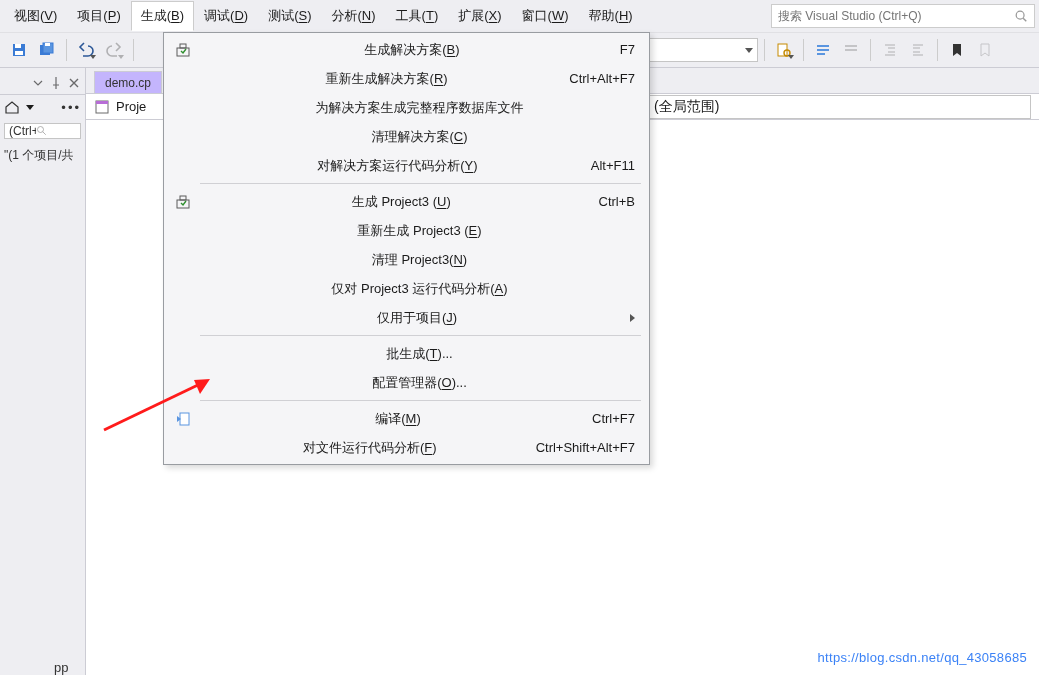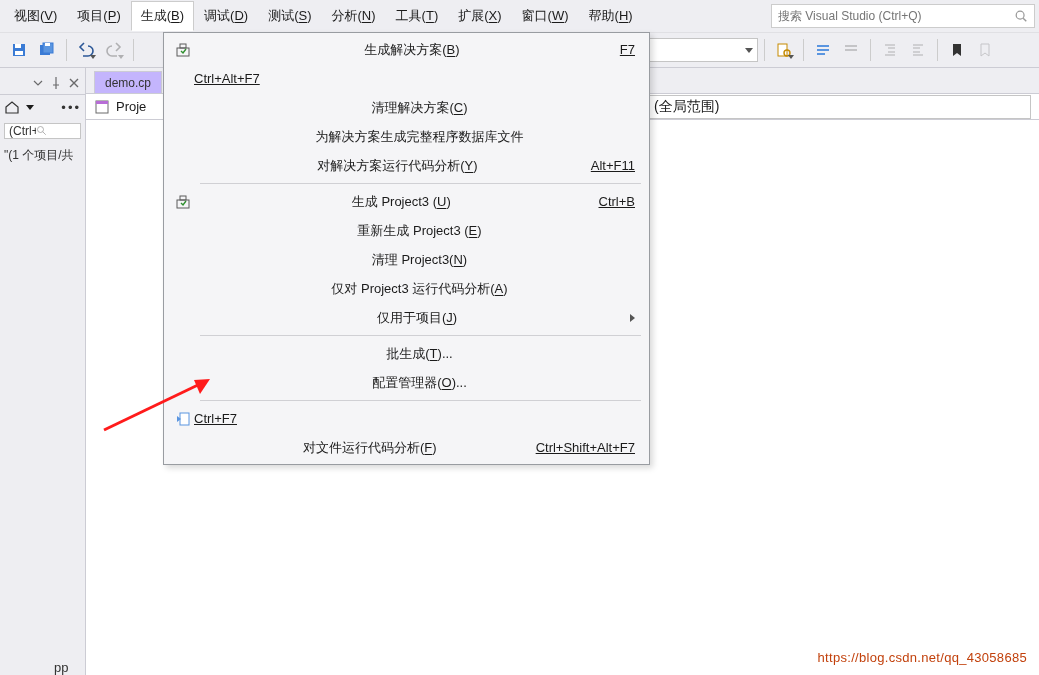--- a/index.html
+++ b/index.html
@@ -31,27 +31,27 @@
   .doc-tabs { height:26px; background:#eeeef2; border-bottom:1px solid #ccccd4; display:flex; align-items:flex-end; padding-left:8px; }
   .doc-tab { background:#c4b5fd; border:1px solid #ccccd4; border-bottom:none; padding:4px 10px 3px 10px; font-size:12px; color:#333; }
   .breadcrumb { height:26px; border-bottom:1px solid #ccccd4; display:flex; align-items:center; padding:0 8px; gap:6px; }
   .breadcrumb .scope-box { border:1px solid #c5c5c5; padding:2px 8px; margin-left:auto; font-size:14px; background:#fff; width:386px; }
   .icon16 { width:16px; height:16px; }
   
   .dropdown { position:absolute; left:163px; top:32px; width:487px; background:#f5f5f7; border:1px solid #999ca1; box-shadow:3px 3px 6px rgba(0,0,0,.15); z-index:10; padding:2px 0; }
   .dd-row { display:flex; align-items:center; height:29px; padding:0 14px 0 8px; cursor:default;text-align:center; }
   .dd-icon { width:22px; display:flex; align-items:center; justify-content:center; }
   .dd-label { margin-left:10px; flex:1; white-space:nowrap; }
-  .dd-short { color:#1b1b1b; white-space:nowrap;text-decoration:underline; }
+  .dd-short { color:#1b1b1b; white-space:nowrap; }
   .dd-sub { margin-left:auto; border-left:5px solid #555; border-top:4px solid transparent; border-bottom:4px solid transparent; transform: rotate(0deg); }
   .dd-sep { height:1px; background:#d0d0d4; margin:3px 8px 3px 36px; }
   .underline { text-decoration: underline; text-underline-offset:2px; }
   
   .arrow-anno { position:absolute; left:98px; top:376px; z-index:30; pointer-events:none; }
-  .watermark { position:absolute; right:12px; bottom:10px; color:#c2410c; font-size:13px; letter-spacing:.3px; }
+  .watermark { position:absolute; right:12px; bottom:10px; color:#3b82f6; font-size:13px; letter-spacing:.3px; }
 </style>
 </head>
 <body>
 
 <div class="menubar">
   <div class="menu-item"><span>视图(</span><span class="underline">V</span><span>)</span></div>
   <div class="menu-item"><span>项目(</span><span class="underline">P</span><span>)</span></div>
   <div class="menu-item active"><span>生成(</span><span class="underline">B</span><span>)</span></div>
   <div class="menu-item"><span>调试(</span><span class="underline">D</span><span>)</span></div>
   <div class="menu-item"><span>测试(</span><span class="underline">S</span><span>)</span></div>
@@ -201,29 +201,30 @@
           <rect x="2" y="6" width="12" height="8" fill="none" stroke="#5b5b5b"></rect>
           <rect x="5" y="2" width="6" height="4" fill="none" stroke="#5b5b5b"></rect>
           <path d="M6 9l2 2 3-4" stroke="#2f8f2f" fill="none" stroke-width="1.4"></path>
         </svg>
       </span>
       <span class="dd-label">生成解决方案(<span class="underline">B</span>)</span>
       <span class="dd-short">F7</span>
     </div>
     <div class="dd-row">
       <span class="dd-icon"></span>
+      <span class="dd-label">重新生成解决方案(<span class="underline">R</span>)</span>
       <span class="dd-short">Ctrl+Alt+F7</span>
     </div>
     <div class="dd-row">
       <span class="dd-icon"></span>
+      <span class="dd-label">为解决方案生成完整程序数据库文件</span>
+    </div>
+    <div class="dd-row">
+      <span class="dd-icon"></span>
       <span class="dd-label">清理解决方案(<span class="underline">C</span>)</span>
-    </div>
-    <div class="dd-row">
-      <span class="dd-icon"></span>
-      <span class="dd-label">为解决方案生成完整程序数据库文件</span>
     </div>
     <div class="dd-row">
       <span class="dd-icon"></span>
       <span class="dd-label">对解决方案运行代码分析(<span class="underline">Y</span>)</span>
       <span class="dd-short">Alt+F11</span>
     </div>
     <div class="dd-sep"></div>
     <div class="dd-row">
       <span class="dd-icon">
         <svg class="icon16" viewBox="0 0 16 16">
@@ -262,20 +263,21 @@
       <span class="dd-label">配置管理器(<span class="underline">O</span>)...</span>
     </div>
     <div class="dd-sep"></div>
     <div class="dd-row">
       <span class="dd-icon">
         <svg class="icon16" viewBox="0 0 16 16">
           <rect x="5" y="2" width="9" height="12" fill="#fff" stroke="#5a95e0"></rect>
           <path d="M2 5v6l4-3z" fill="#5a95e0"></path>
         </svg>
       </span>
+      <span class="dd-label">编译(<span class="underline">M</span>)</span>
       <span class="dd-short">Ctrl+F7</span>
     </div>
     <div class="dd-row">
       <span class="dd-icon"></span>
       <span class="dd-label">对文件运行代码分析(<span class="underline">F</span>)</span>
       <span class="dd-short">Ctrl+Shift+Alt+F7</span>
     </div>
   </div>
 
 <svg class="arrow-anno" width="120" height="60" viewBox="0 0 120 60">

